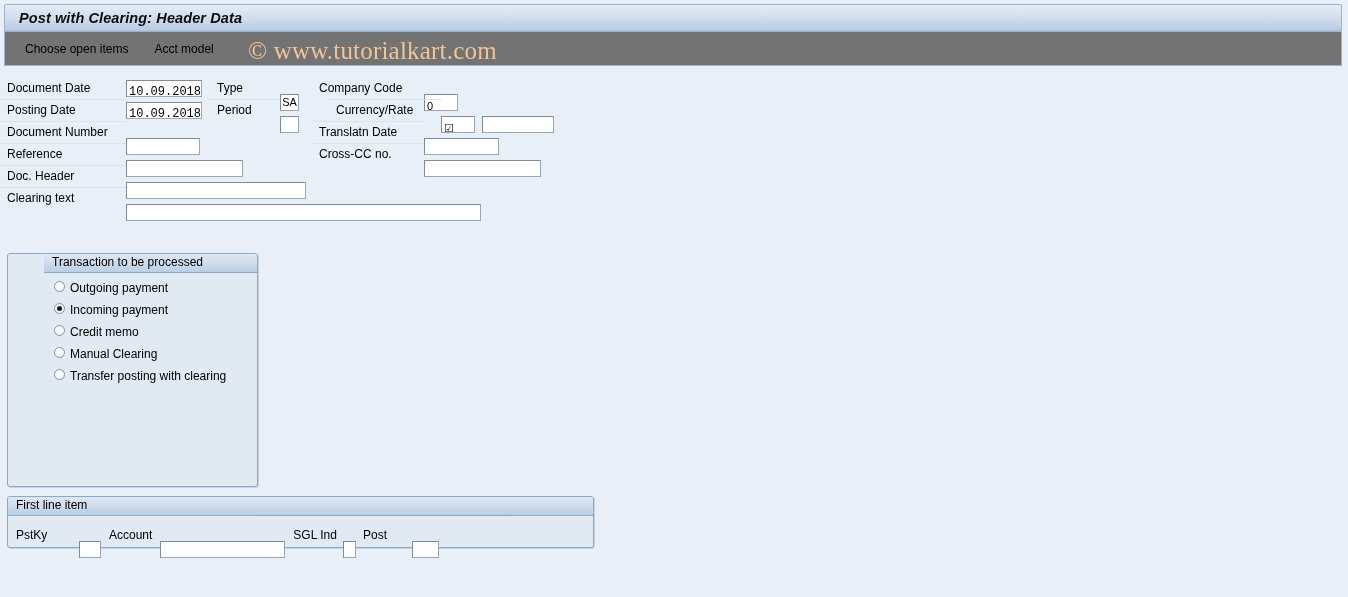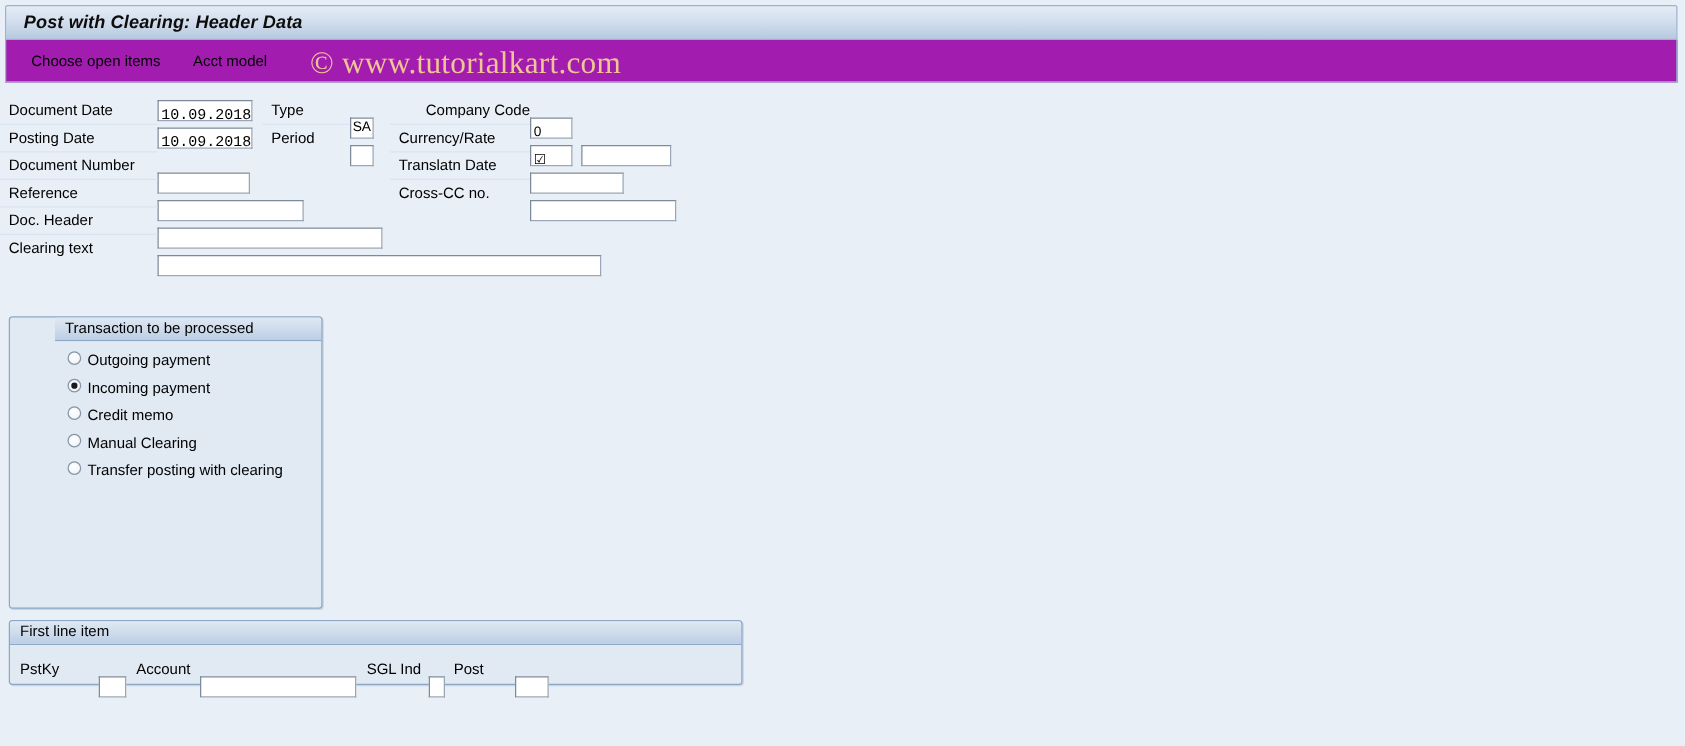--- a/index.html
+++ b/index.html
@@ -41,21 +41,21 @@
     white-space: nowrap;
   }
 
   
   .toolbar {
     position: absolute;
     left: 4px;
     top: 32px;
     width: 1338px;
     height: 34px;
-    background: #a21caf;
+    background: #737373;
     border-left: 1px solid #9bb3cf;
     border-right: 1px solid #9bb3cf;
     border-bottom: 1px solid #9bb3cf;
     box-sizing: border-box;
     display: flex;
     align-items: center;
   }
   .tb-btn {
     font-size: 12px;
     color: #000;
@@ -212,30 +212,30 @@
 </div>
 <div class="watermark">© www.tutorialkart.com</div>
 
 <div class="form">
 
   <div class="frow">
     <div class="lbl nb c1lbl">Document Date</div>
     <div class="fld" style="width:76px;">10.09.2018</div>
     <div class="lbl nb c2lbl" style="margin-left:8px;">Type</div>
     <div class="fld sans center" style="width:19px;">SA</div>
-    <div class="lbl nb c3lbl" style="margin-left:13px;text-align:right;">Company Code</div>
+    <div class="lbl nb c3lbl" style="margin-left:13px;">Company Code</div>
     <div class="fld sans" style="width:34px;">0</div>
   </div>
 
   <div class="frow">
     <div class="lbl c1lbl">Posting Date</div>
     <div class="fld" style="width:76px;">10.09.2018</div>
     <div class="lbl c2lbl" style="margin-left:8px;">Period</div>
     <div class="fld sans center" style="width:19px;"></div>
-    <div class="lbl c3lbl" style="margin-left:13px;">Currency/Rate</div>
+    <div class="lbl c3lbl" style="margin-left:30px;">Currency/Rate</div>
     <div class="fld sans chk-glyph" style="width:34px;">☑</div>
     <div class="fld sans" style="width:72px;margin-left:7px;"></div>
   </div>
 
   <div class="frow">
     <div class="lbl c1lbl">Document Number</div>
     <div class="fld sans" style="width:74px;"></div>
     <div class="lbl c3lbl" style="margin-left:112px;">Translatn Date</div>
     <div class="fld sans" style="width:75px;"></div>
   </div>

